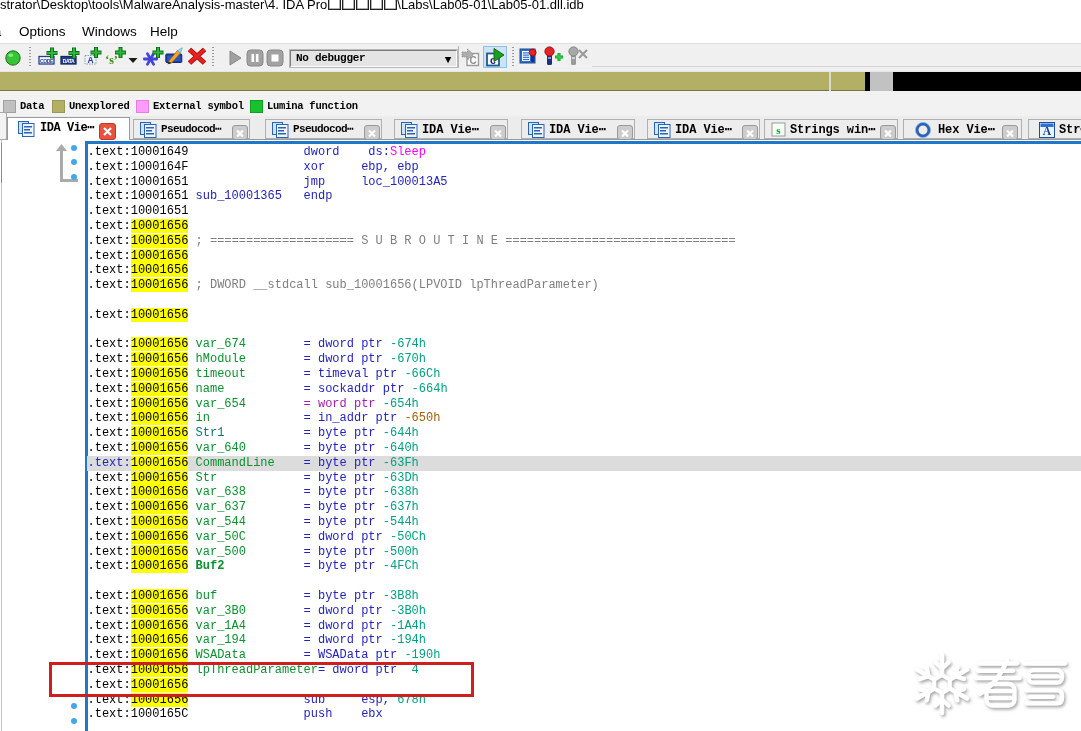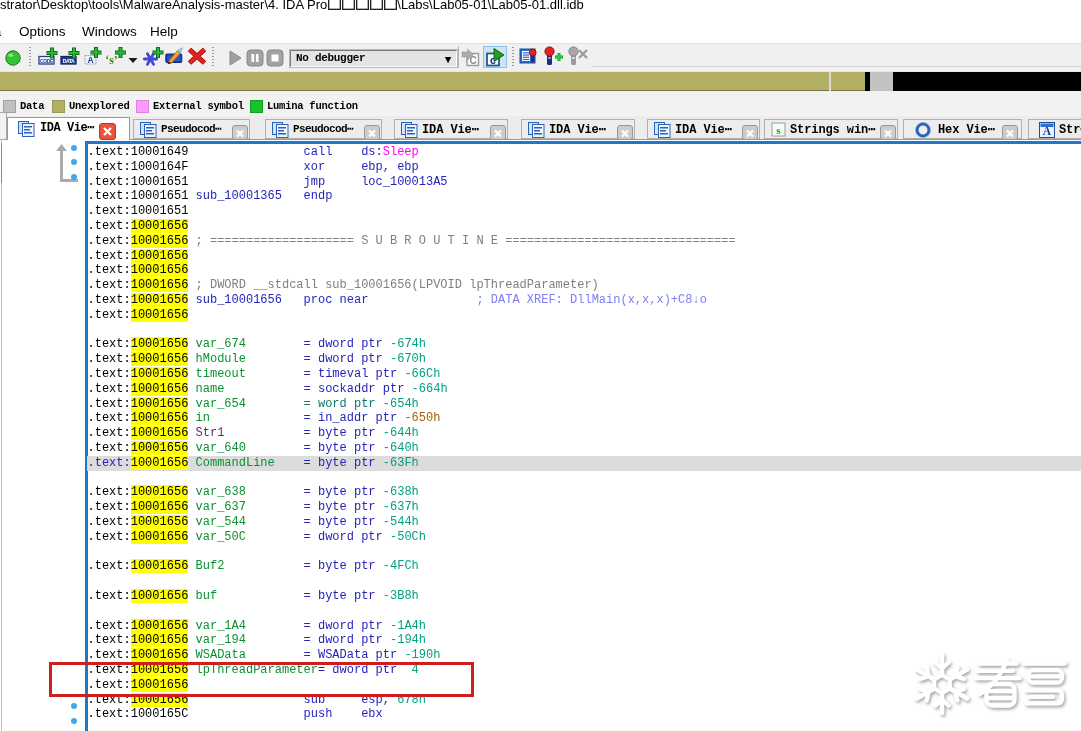--- a/index.html
+++ b/index.html
@@ -236,47 +236,49 @@
 <div style="position:absolute;left:1059px;top:122px;font:bold 12px 'Liberation Mono',monospace;letter-spacing:-0.1px;color:#000;white-space:nowrap">Str<span style="letter-spacing:-1px">⋯</span></div>
 
 <div style="position:absolute;left:85px;top:141px;width:996px;height:2.5px;background:#2077c8"></div>
 <div style="position:absolute;left:85px;top:141px;width:2.5px;height:590px;background:#2077c8"></div>
 
 <div style="position:absolute;left:-5px;top:112px;width:10px;height:26px;background:#f2f2f2;border:1px solid #a8a8a8;border-radius:2px"></div>
 <div style="position:absolute;left:1px;top:140px;width:1px;height:591px;background:#c2c2c2"></div>
 <div style="position:absolute;left:1px;top:143px;width:1px;height:40px;background:#8a8a8a"></div>
 
 <div style="position:absolute;left:87px;top:455.8px;width:994px;height:14.80px;background:#dcdcdc"></div>
-<div class="cl" style="top:145.0px"><span style="color:#000;">.text:</span><span style="color:#000;">10001649</span><span style="color:#2424bb;">                call    </span><span style="color:#2424bb;">ds:</span><span style="color:#ff00ff;">Sleep</span></div>
+<div class="cl" style="top:145.0px"><span style="color:#000;">.text:</span><span style="color:#000;">10001649</span><span style="color:#2424bb;">                dword    </span><span style="color:#2424bb;">ds:</span><span style="color:#ff00ff;">Sleep</span></div>
 <div class="cl" style="top:159.8px"><span style="color:#000;">.text:</span><span style="color:#000;">1000164F</span><span style="color:#2424bb;">                xor     </span><span style="color:#2424bb;">ebp, ebp</span></div>
 <div class="cl" style="top:174.6px"><span style="color:#000;">.text:</span><span style="color:#000;">10001651</span><span style="color:#2424bb;">                jmp     </span><span style="color:#2424bb;">loc_100013A5</span></div>
 <div class="cl" style="top:189.4px"><span style="color:#000;">.text:</span><span style="color:#000;">10001651</span><span> </span><span style="color:#2424bb;">sub_10001365</span><span>   </span><span style="color:#2424bb;">endp</span></div>
 <div class="cl" style="top:204.2px"><span style="color:#000;">.text:</span><span style="color:#000;">10001651</span></div>
 <div class="cl" style="top:219.0px"><span style="color:#000;">.text:</span><span style="color:#000;background:#ffff00;">10001656</span></div>
 <div class="cl" style="top:233.8px"><span style="color:#000;">.text:</span><span style="color:#000;background:#ffff00;">10001656</span><span> </span><span style="color:#7f7f7f;">; ==================== S U B R O U T I N E ================================</span></div>
 <div class="cl" style="top:248.6px"><span style="color:#000;">.text:</span><span style="color:#000;background:#ffff00;">10001656</span></div>
 <div class="cl" style="top:263.4px"><span style="color:#000;">.text:</span><span style="color:#000;background:#ffff00;">10001656</span></div>
 <div class="cl" style="top:278.2px"><span style="color:#000;">.text:</span><span style="color:#000;background:#ffff00;">10001656</span><span> </span><span style="color:#7f7f7f;">; DWORD __stdcall sub_10001656(LPVOID lpThreadParameter)</span></div>
-<div class="cl" style="top:293.0px"><span style="color:#000;">.text:</span><span style="color:#000;background:#ffff00;">10001656</span><span> </span><span style="color:#2424bb;">sub_10001656</span><span>   </span><span style="color:#2424bb;">proc near</span><span>               </span><span style="color:#7e7ef2;">; DATA XREF: DllMain(x,x,x)+C8↓o</span></div>
 <div class="cl" style="top:307.8px"><span style="color:#000;">.text:</span><span style="color:#000;background:#ffff00;">10001656</span></div>
 <div class="cl" style="top:337.4px"><span style="color:#000;">.text:</span><span style="color:#000;background:#ffff00;">10001656</span><span> </span><span style="color:#0b9130;">var_674</span><span>        </span><span style="color:#2424bb;">= dword ptr </span><span style="color:#00a183;">-674h</span></div>
 <div class="cl" style="top:352.2px"><span style="color:#000;">.text:</span><span style="color:#000;background:#ffff00;">10001656</span><span> </span><span style="color:#0b9130;">hModule</span><span>        </span><span style="color:#2424bb;">= dword ptr </span><span style="color:#00a183;">-670h</span></div>
 <div class="cl" style="top:367.0px"><span style="color:#000;">.text:</span><span style="color:#000;background:#ffff00;">10001656</span><span> </span><span style="color:#0b9130;">timeout</span><span>        </span><span style="color:#2424bb;">= timeval ptr </span><span style="color:#00a183;">-66Ch</span></div>
 <div class="cl" style="top:381.8px"><span style="color:#000;">.text:</span><span style="color:#000;background:#ffff00;">10001656</span><span> </span><span style="color:#0b9130;">name</span><span>           </span><span style="color:#2424bb;">= sockaddr ptr </span><span style="color:#00a183;">-664h</span></div>
-<div class="cl" style="top:396.6px"><span style="color:#000;">.text:</span><span style="color:#000;background:#ffff00;">10001656</span><span> </span><span style="color:#0b9130;">var_654</span><span>        </span><span style="color:#0f766e;">= word ptr </span><span style="color:#00a183;">-654h</span></div>
+<div class="cl" style="top:396.6px"><span style="color:#000;">.text:</span><span style="color:#000;background:#ffff00;">10001656</span><span> </span><span style="color:#0b9130;">var_654</span><span>        </span><span style="color:#a21caf;">= word ptr </span><span style="color:#00a183;">-654h</span></div>
 <div class="cl" style="top:411.4px"><span style="color:#000;">.text:</span><span style="color:#000;background:#ffff00;">10001656</span><span> </span><span style="color:#0b9130;">in</span><span>             </span><span style="color:#2424bb;">= in_addr ptr </span><span style="color:#a16207;">-650h</span></div>
-<div class="cl" style="top:426.2px"><span style="color:#000;">.text:</span><span style="color:#000;background:#ffff00;">10001656</span><span> </span><span style="color:#701a75;margin-top:21px;">Str1</span><span>           </span><span style="color:#2424bb;">= byte ptr </span><span style="color:#00a183;">-644h</span></div>
+<div class="cl" style="top:426.2px"><span style="color:#000;">.text:</span><span style="color:#000;background:#ffff00;">10001656</span><span> </span><span style="color:#0f766e;margin-top:21px;">Str1</span><span>           </span><span style="color:#2424bb;">= byte ptr </span><span style="color:#00a183;">-644h</span></div>
 <div class="cl" style="top:441.0px"><span style="color:#000;">.text:</span><span style="color:#000;background:#ffff00;">10001656</span><span> </span><span style="color:#0b9130;">var_640</span><span>        </span><span style="color:#2424bb;">= byte ptr </span><span style="color:#00a183;">-640h</span></div>
 <div class="cl" style="top:455.8px"><span style="color:#2424bb;">.text:</span><span style="color:#000;background:#ffff00;">10001656</span><span> </span><span style="color:#0b9130;">CommandLine</span><span>    </span><span style="color:#2424bb;">= byte ptr </span><span style="color:#00a183;">-63Fh</span></div>
+<div class="cl" style="top:470.6px"><span style="color:#000;">.text:</span><span style="color:#000;background:#ffff00;">10001656</span><span> </span><span style="color:#0b9130;">Str</span><span>            </span><span style="color:#2424bb;">= byte ptr </span><span style="color:#00a183;">-63Dh</span></div>
 <div class="cl" style="top:485.4px"><span style="color:#000;">.text:</span><span style="color:#000;background:#ffff00;">10001656</span><span> </span><span style="color:#0b9130;">var_638</span><span>        </span><span style="color:#2424bb;">= byte ptr </span><span style="color:#00a183;">-638h</span></div>
 <div class="cl" style="top:500.2px"><span style="color:#000;">.text:</span><span style="color:#000;background:#ffff00;">10001656</span><span> </span><span style="color:#0b9130;">var_637</span><span>        </span><span style="color:#2424bb;">= byte ptr </span><span style="color:#00a183;">-637h</span></div>
 <div class="cl" style="top:515.0px"><span style="color:#000;">.text:</span><span style="color:#000;background:#ffff00;">10001656</span><span> </span><span style="color:#0b9130;">var_544</span><span>        </span><span style="color:#2424bb;">= byte ptr </span><span style="color:#00a183;">-544h</span></div>
 <div class="cl" style="top:529.8px"><span style="color:#000;">.text:</span><span style="color:#000;background:#ffff00;">10001656</span><span> </span><span style="color:#0b9130;">var_50C</span><span>        </span><span style="color:#2424bb;">= dword ptr </span><span style="color:#00a183;">-50Ch</span></div>
-<div class="cl" style="top:559.4px"><span style="color:#000;">.text:</span><span style="color:#000;background:#ffff00;">10001656</span><span> </span><span style="color:#0b9130;">Buf2</span><span>           </span><span style="color:#2424bb;">= byte ptr </span><span style="color:#00a183;">-4FCh</span></div>
+<div class="cl" style="top:544.6px"><span style="color:#000;">.text:</span><span style="color:#000;background:#ffff00;">10001656</span><span> </span><span style="color:#0b9130;">var_500</span><span>        </span><span style="color:#2424bb;">= byte ptr </span><span style="color:#00a183;">-500h</span></div>
+<div class="cl" style="top:559.4px"><span style="color:#000;">.text:</span><span style="color:#000;background:#ffff00;">10001656</span><span> </span><span style="color:#0b9130;font-weight:bold;">Buf2</span><span>           </span><span style="color:#2424bb;">= byte ptr </span><span style="color:#00a183;">-4FCh</span></div>
 <div class="cl" style="top:589.0px"><span style="color:#000;">.text:</span><span style="color:#000;background:#ffff00;">10001656</span><span> </span><span style="color:#0b9130;">buf</span><span>            </span><span style="color:#2424bb;">= byte ptr </span><span style="color:#00a183;">-3B8h</span></div>
+<div class="cl" style="top:603.8px"><span style="color:#000;">.text:</span><span style="color:#000;background:#ffff00;">10001656</span><span> </span><span style="color:#0b9130;">var_3B0</span><span>        </span><span style="color:#2424bb;">= dword ptr </span><span style="color:#00a183;">-3B0h</span></div>
 <div class="cl" style="top:618.6px"><span style="color:#000;">.text:</span><span style="color:#000;background:#ffff00;">10001656</span><span> </span><span style="color:#0b9130;">var_1A4</span><span>        </span><span style="color:#2424bb;">= dword ptr </span><span style="color:#00a183;">-1A4h</span></div>
 <div class="cl" style="top:633.4px"><span style="color:#000;">.text:</span><span style="color:#000;background:#ffff00;">10001656</span><span> </span><span style="color:#0b9130;text-align:center;">var_194</span><span>        </span><span style="color:#2424bb;">= dword ptr </span><span style="color:#00a183;">-194h</span></div>
 <div class="cl" style="top:648.2px"><span style="color:#000;">.text:</span><span style="color:#000;background:#ffff00;">10001656</span><span> </span><span style="color:#0b9130;">WSAData</span><span>        </span><span style="color:#2424bb;">= WSAData ptr </span><span style="color:#00a183;">-190h</span></div>
 <div class="cl" style="top:663.0px"><span style="color:#000;">.text:</span><span style="color:#000;background:#ffff00;">10001656</span><span> </span><span style="color:#0b9130;">lpThreadParameter</span><span style="color:#2424bb;">= dword ptr </span><span style="color:#00a183;"> 4</span></div>
 <div class="cl" style="top:677.8px"><span style="color:#000;">.text:</span><span style="color:#000;background:#ffff00;">10001656</span></div>
 <div class="cl" style="top:692.6px"><span style="color:#000;">.text:</span><span style="color:#000;background:#ffff00;">10001656</span><span style="color:#2424bb;">                sub     </span><span style="color:#2424bb;">esp, </span><span style="color:#00a183;">678h</span></div>
 <div class="cl" style="top:707.4px"><span style="color:#000;">.text:</span><span style="color:#000;margin-top:24px;">1000165C</span><span style="color:#2424bb;">                push    </span><span style="color:#2424bb;">ebx</span></div>
 <svg style="position:absolute;left:48px;top:143px;" width="30" height="45" viewBox="0 0 30 45">
       <path d="M8 8 L13.5 1 L19 8 Z" fill="#aaa"></path>
       <rect x="12" y="7" width="3" height="32" fill="#aaa"></rect>

